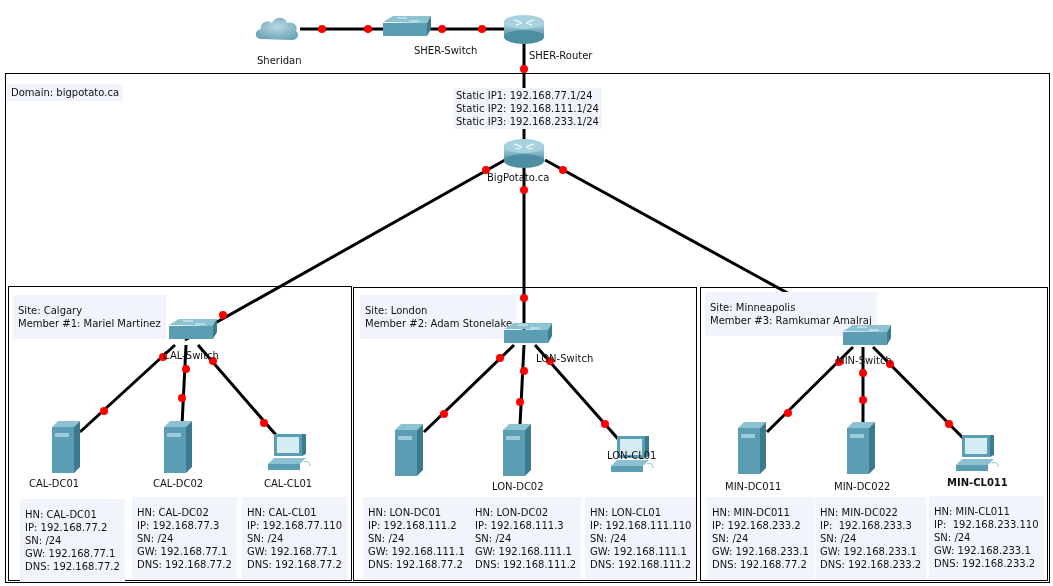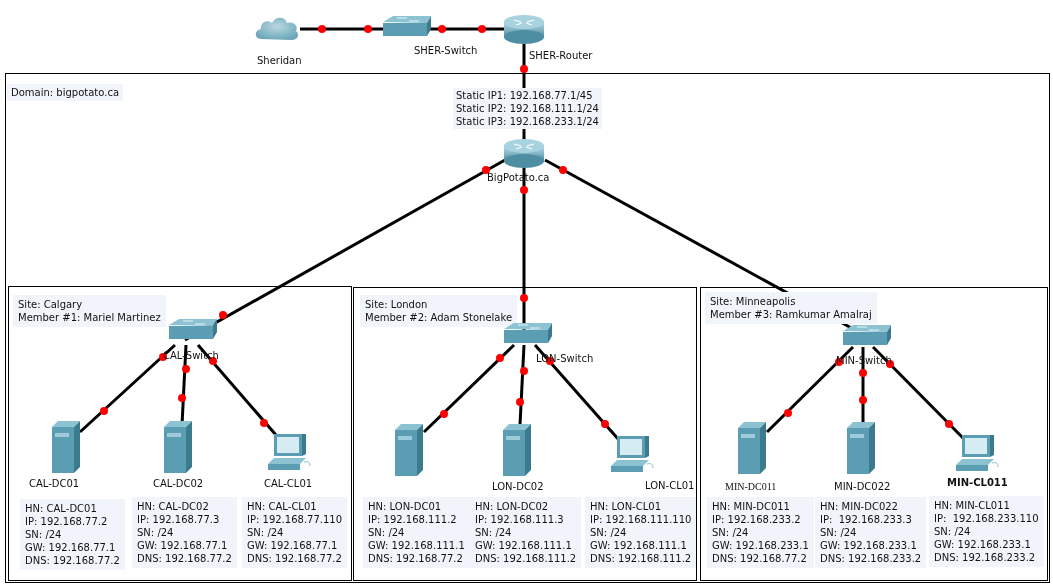--- a/index.html
+++ b/index.html
@@ -1,19 +1,19 @@
 <!DOCTYPE html>
 <html><head>
 <meta charset="utf-8">
 <style>
   html, body { margin:0; padding:0; background:#ffffff; }
   body { width:1053px; height:586px; position:relative; overflow:hidden;
          font-family:"DejaVu Sans", sans-serif; font-size:10px; color:#111; }
   .box { position:absolute; border:1px solid #000; box-sizing:border-box; }
-  .note { position:absolute; background:#f1f4fb; padding:3px 5px; line-height:13px;
+  .note { position:absolute; background:#f1f4fb; padding:9px 5px; line-height:13px;
           white-space:pre; font-size:10px; color:#111; }
   .label { position:absolute; font-size:10px; color:#111; white-space:nowrap; }
   svg.wires { position:absolute; left:0; top:0; }
   .dev { position:absolute; }
 </style>
 </head>
 <body>
 
 <svg class="wires" width="1053" height="586">
   <g stroke="#000" stroke-width="3" fill="none">
@@ -75,21 +75,21 @@
 <div class="box" style="left:353px; top:287px; width:344px; height:294px;"></div>
 <div class="box" style="left:700px; top:287px; width:348px; height:294px;"></div>
 
 <div class="note" style="left:13px; top:295px;"><span>Site: Calgary</span>
 <span>Member #1: Mariel Martinez</span></div>
 <div class="note" style="left:360px; top:295px;"><span>Site: London</span>
 <span>Member #2: Adam Stonelake</span></div>
 <div class="note" style="left:705px; top:292px;"><span>Site: Minneapolis</span>
 <span>Member #3: Ramkumar Amalraj</span></div>
 
-<div class="note" style="left:453px; top:88px; padding:1px 3px; line-height:13px;"><span>Static IP1: 192.168.77.1/45</span>
+<div class="note" style="left:453px; top:88px; padding:1px 3px; line-height:13px;"><span>Static IP1: 192.168.77.1/24</span>
 <span>Static IP2: 192.168.111.1/24</span>
 <span>Static IP3: 192.168.233.1/24</span></div>
 
 <svg width="0" height="0" style="position:absolute">
   <defs>
     <linearGradient id="rtrG" x1="0" y1="0" x2="0" y2="1">
       <stop offset="0" stop-color="#bfe0ea"></stop>
         <stop offset="1" stop-color="#4d8ea3"></stop>
     </linearGradient>
     <radialGradient id="cloudG" cx="0.5" cy="0.4" r="0.6">
@@ -267,22 +267,22 @@
       <rect x="2" y="30" width="32" height="6" fill="#5b9db3"></rect>
       <path d="M38 28 q6 -2 6 4" stroke="#8cc2d2" fill="none"></path>
   </svg>
 </div>
 
 <div class="label" style="left:29px; top:478px;">CAL-DC01</div>
 <div class="label" style="left:153px; top:478px;">CAL-DC02</div>
 <div class="label" style="left:264px; top:478px;">CAL-CL01</div>
 <div class="label" style="left:383px; top:482px;margin-top:48px;">LON-DC01</div>
 <div class="label" style="left:492px; top:481px;">LON-DC02</div>
-<div class="label" style="left:607px; top:480px;margin-left:38px;">LON-CL01</div>
-<div class="label" style="left:725px; top:481px;font-family:Liberation Serif, serif;">MIN-DC011</div>
+<div class="label" style="left:607px; top:450px;">LON-CL01</div>
+<div class="label" style="left:725px; top:481px;">MIN-DC011</div>
 <div class="label" style="left:834px; top:481px;">MIN-DC022</div>
 <div class="label" style="left:947px; top:477px;font-weight:bold;">MIN-CL011</div>
 
 <div class="note" style="left:20px; top:499px;"><span>HN: CAL-DC01</span>
 <span>IP: 192.168.77.2</span>
 <span>SN: /24</span>
 <span>GW: 192.168.77.1</span>
 <span>DNS: 192.168.77.2</span></div>
 <div class="note" style="left:132px; top:497px;"><span>HN: CAL-DC02</span>
 <span>IP: 192.168.77.3</span>

